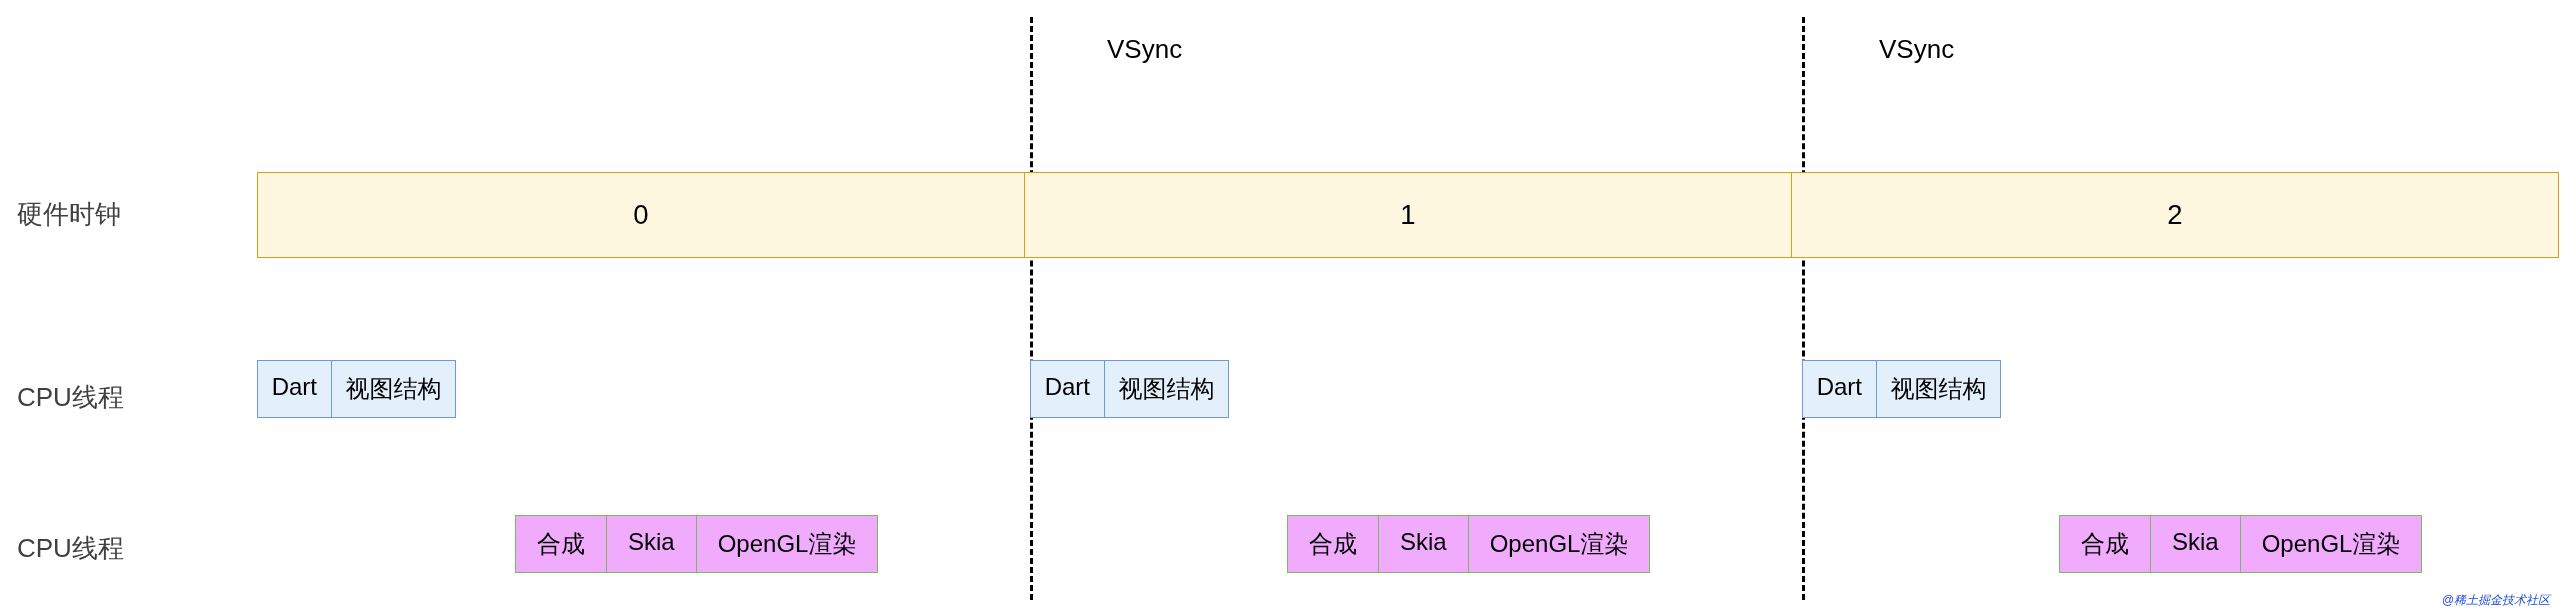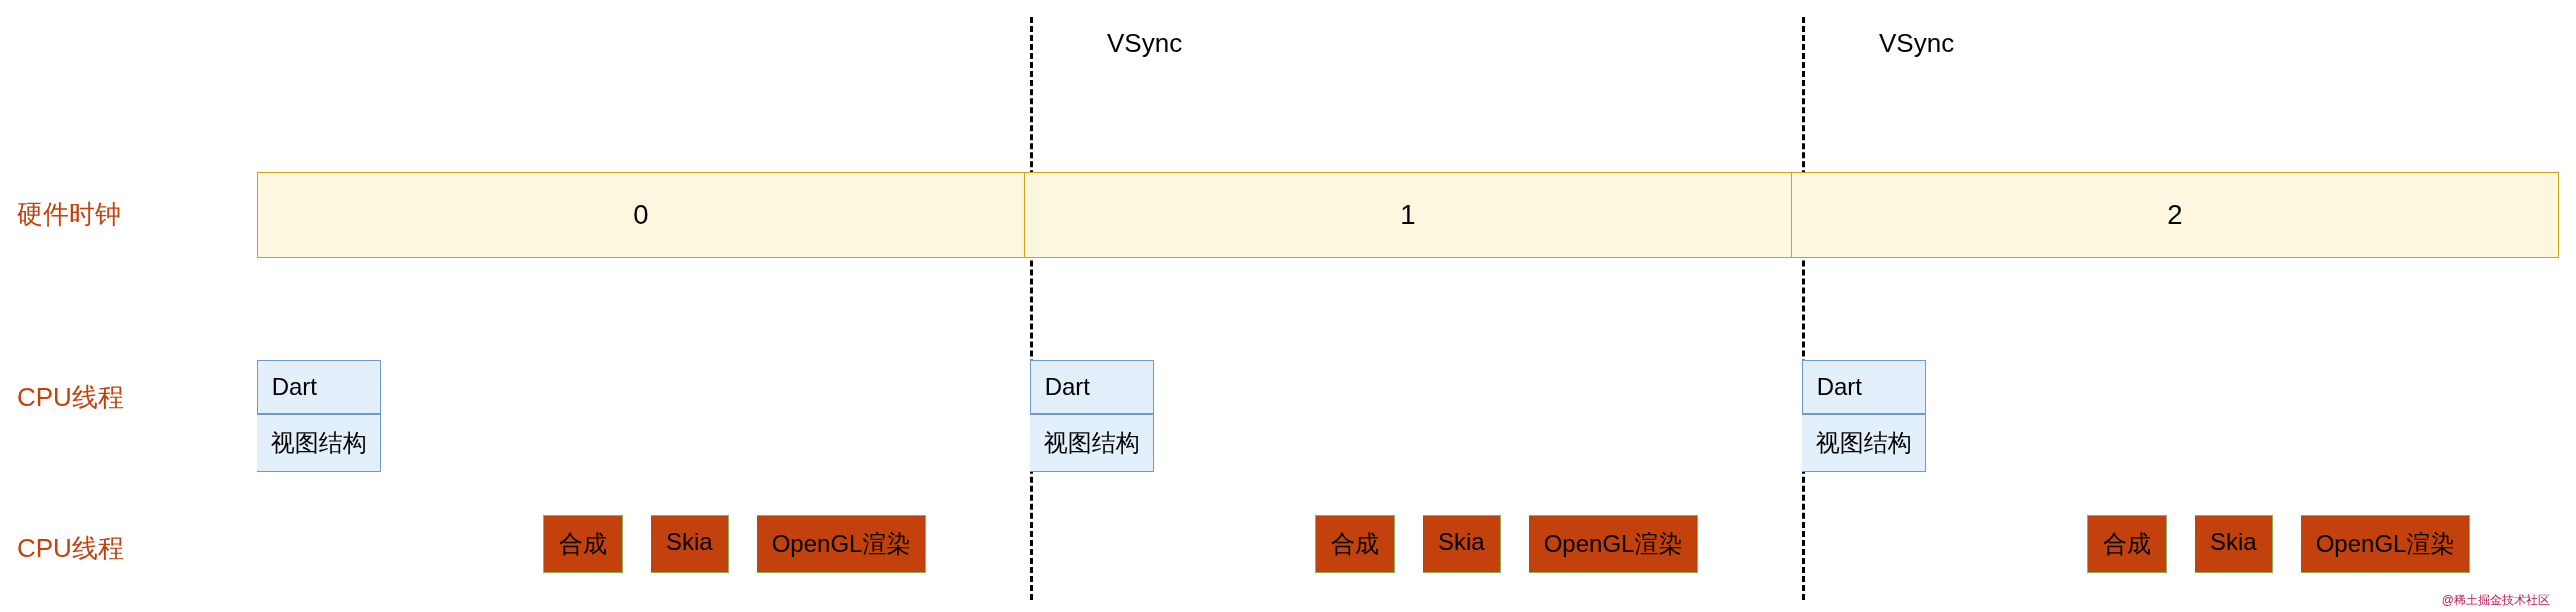--- a/index.html
+++ b/index.html
@@ -7,21 +7,21 @@
       font-family: Arial, sans-serif;
       background: #ffffff;
       position: relative;
       width: 2576px;
       height: 613px;
     }
     .row-label {
       position: absolute;
       left: 17px;
       font-size: 26px;
-      color: #c2410c;
+      color: #404040;
       display: flex;
       align-items: center;
       height: 51px;
     }
     .clock-bar {
       position: absolute;
       top: 172px;
       left: 257px;
       right: 17px;
       height: 86px;
@@ -34,65 +34,64 @@
       border-right: 1.7px solid #d4a017;
       display: flex;
       align-items: center;
       justify-content: center;
       font-size: 27.5px;
       color: #000;
     }
     .clock-cell:last-child { border-right: none; }
     .vsync-label {
       position: absolute;
-      top: 28px;
+      top: 34px;
       font-size: 26px;
       color: #000;
     }
     .vsync-line {
       position: absolute;
       top: 17px;
       bottom: 13px;
       width: 0;
       border-left: 3.4px dashed #000;
     }
     .cpu-group {
       position: absolute;
       top: 360px;
       display: flex;
-      flex-direction: column;
     }
     .cpu-box {
       background: #e3effb;
       border: 1.7px solid #6b9bd1;
       padding: 12px 13.7px;
       font-size: 24px;
       color: #000;
     }
     .cpu-box:not(:first-child) { border-left: none; text-align: center; }
     .gpu-group {
       position: absolute;
       top: 515px;
       display: flex;
     }
     .gpu-box {
-      background: #c2410c;
+      background: #f0abfc;
       border: 1.7px solid #7cb85e;
-      padding: 12px 15px;
+      padding: 12px 21px;
       font-size: 24px;
       color: #000;
-      margin-left: 28px;
     }
     .gpu-box:not(:first-child) { border-left: none; }
     .watermark {
       position: absolute;
       bottom: 4.3px;
       right: 26px;
       font-size: 12px;
-      color: #be185d;
+      color: #1d4ed8;
+      font-style: italic;
     }
   </style>
 </head>
 <body>
 
 <div class="row-label" style="top:189px">硬件时钟</div>
 <div class="row-label" style="top:372px">CPU线程</div>
 <div class="row-label" style="top:523px">CPU线程</div>
 
 <div class="vsync-label" style="left:1107px">VSync</div>

